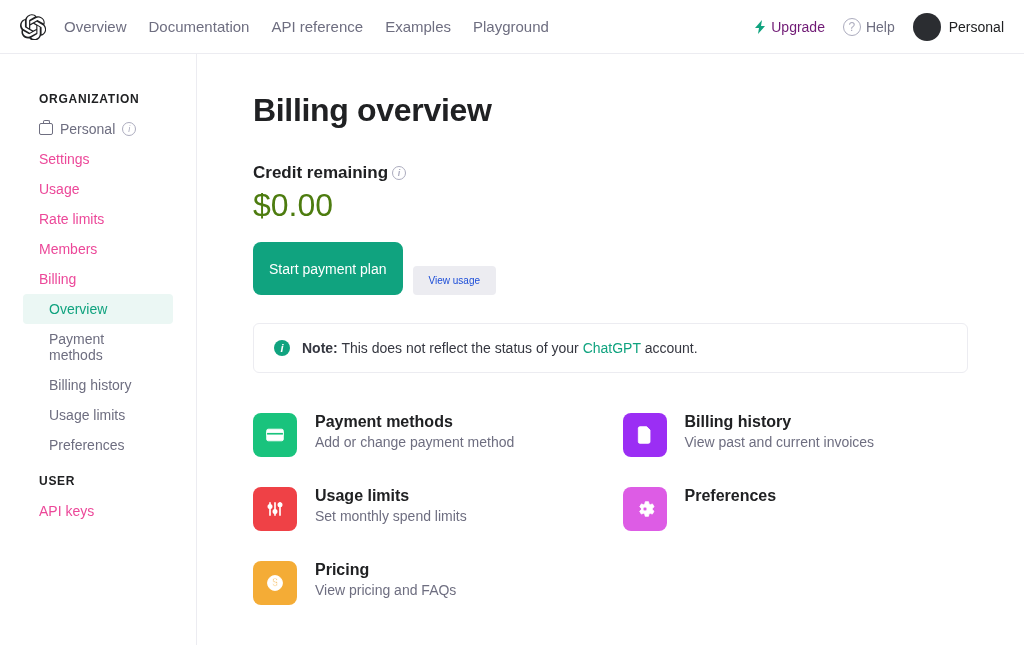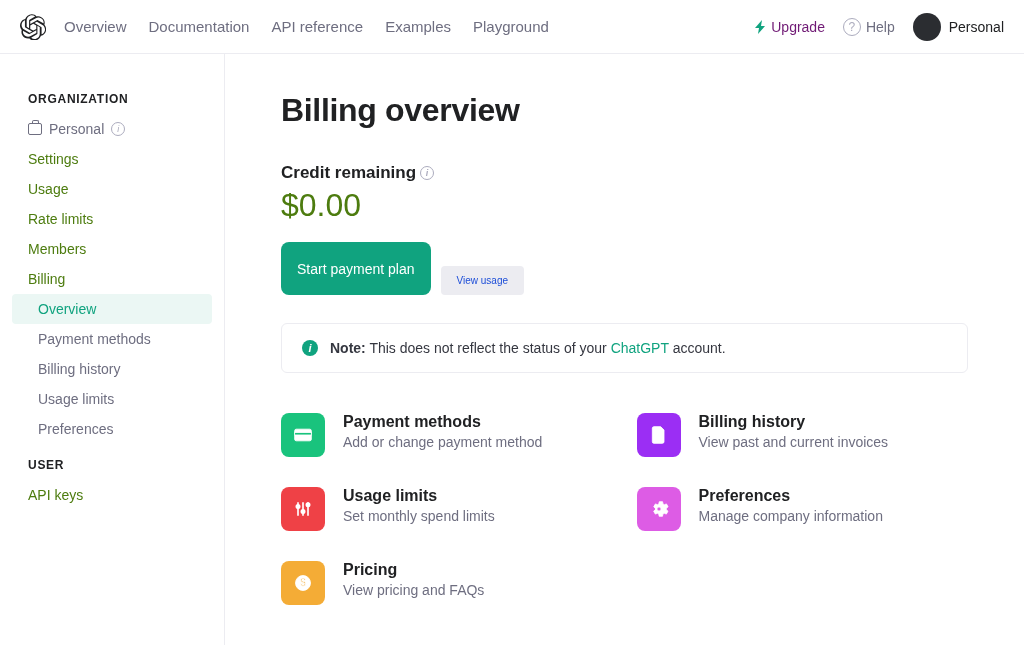--- a/index.html
+++ b/index.html
@@ -7,23 +7,23 @@
 .topnav { height: 54px; border-bottom: 1px solid #ececf1; display: flex; align-items: center; padding: 0 20px; }
 .logo { width: 26px; height: 26px; display: flex; align-items: center; justify-content: center; margin-right: 18px; }
 .topnav-links { display: flex; gap: 22px; }
 .topnav-link { color: #6e6e80; font-size: 15px; cursor: pointer; }
 .topnav-right { margin-left: auto; display: flex; align-items: center; gap: 18px; }
 .upgrade { color: #701a75; font-weight: 500; font-size: 14px; display: flex; align-items: center; gap: 4px; cursor: pointer; }
 .help { color: #6e6e80; display: flex; align-items: center; gap: 5px; cursor: pointer; font-size: 14px; }
 .account { display: flex; align-items: center; gap: 8px; cursor: pointer; font-size: 14px; color: #202123; }
 .avatar { width: 28px; height: 28px; border-radius: 50%; background: #2b2d31; }
 .layout { display: flex; height: calc(100% - 54px); }
-.sidebar { width: 225px; border-right: 1px solid #ececf1; padding: 24px 4px; }
+.sidebar { width: 197px; border-right: 1px solid #ececf1; padding: 24px 15px; }
 .side-section-title { font-size: 12px; font-weight: 700; letter-spacing: 0.06em; color: #202123; padding: 14px 24px 8px; }
-.side-item { padding: 7px 24px; color: #4d7c0f; font-size: 14px; cursor: pointer; display: flex; align-items: center; gap: 7px; }
+.side-item { padding: 7px 24px; color: #ec4899; font-size: 14px; cursor: pointer; display: flex; align-items: center; gap: 7px; }
 .side-item.personal { color: #6e6e80; }
 .side-subitem { padding: 7px 24px 7px 34px; color: #6e6e80; font-size: 14px; cursor: pointer; }
 .side-subitem.active { background: #ebf7f4; color: #10a37f; font-weight: 500; border-radius: 4px; margin: 0 8px; padding-left: 26px; }
 .main { flex: 1; padding: 38px 56px; overflow-y: auto; }
 h1 { font-size: 32px; font-weight: 700; margin-bottom: 34px; letter-spacing: -0.01em; }
 h2 { font-size: 22px; font-weight: 700; margin-bottom: 18px; }
 .credit-label { font-size: 17px; font-weight: 600; display: flex; align-items: center; gap: 4px; margin-bottom: 4px; }
 .credit-amount { font-size: 32px; font-weight: 400; color: #4d7c0f; margin-bottom: 18px; }
 .btn-row { display: flex; gap: 10px; margin-bottom: 28px; }
 .btn-primary { background: #10a37f; color: #fff; border: none; padding: 9px 16px; border-radius: 8px; font-size: 14px; cursor: pointer; font-weight: 500; }
@@ -162,21 +162,20 @@
       </div>
       <div class="card">
         <div class="card-icon ic-magenta">
           <svg viewBox="0 0 24 24">
               <path fill="#fff" d="M12 8a4 4 0 100 8 4 4 0 000-8zm8.9 4a7 7 0 00-.1-1l2.1-1.6-2-3.5-2.5 1a7 7 0 00-1.7-1l-.4-2.6h-4l-.4 2.6a7 7 0 00-1.7 1l-2.5-1-2 3.5L7.7 11a7 7 0 000 2l-2.1 1.6 2 3.5 2.5-1a7 7 0 001.7 1l.4 2.6h4l.4-2.6a7 7 0 001.7-1l2.5 1 2-3.5-2.1-1.6c.1-.3.1-.7.1-1z"></path>
               <circle cx="12" cy="12" r="2.5" fill="#dd5ce5"></circle>
             </svg>
         </div>
         <div>
           <div class="card-title">Preferences</div>
-          <div class="card-sub">Manage company information</div>
         </div>
       </div>
       <div class="card">
         <div class="card-icon ic-orange">
           <svg viewBox="0 0 24 24">
               <circle cx="12" cy="12" r="9" fill="#fff"></circle>
               <text x="12" y="16" text-anchor="middle" font-size="12" font-weight="700" fill="#f4ac36">$</text>
             </svg>
         </div>
         <div>

